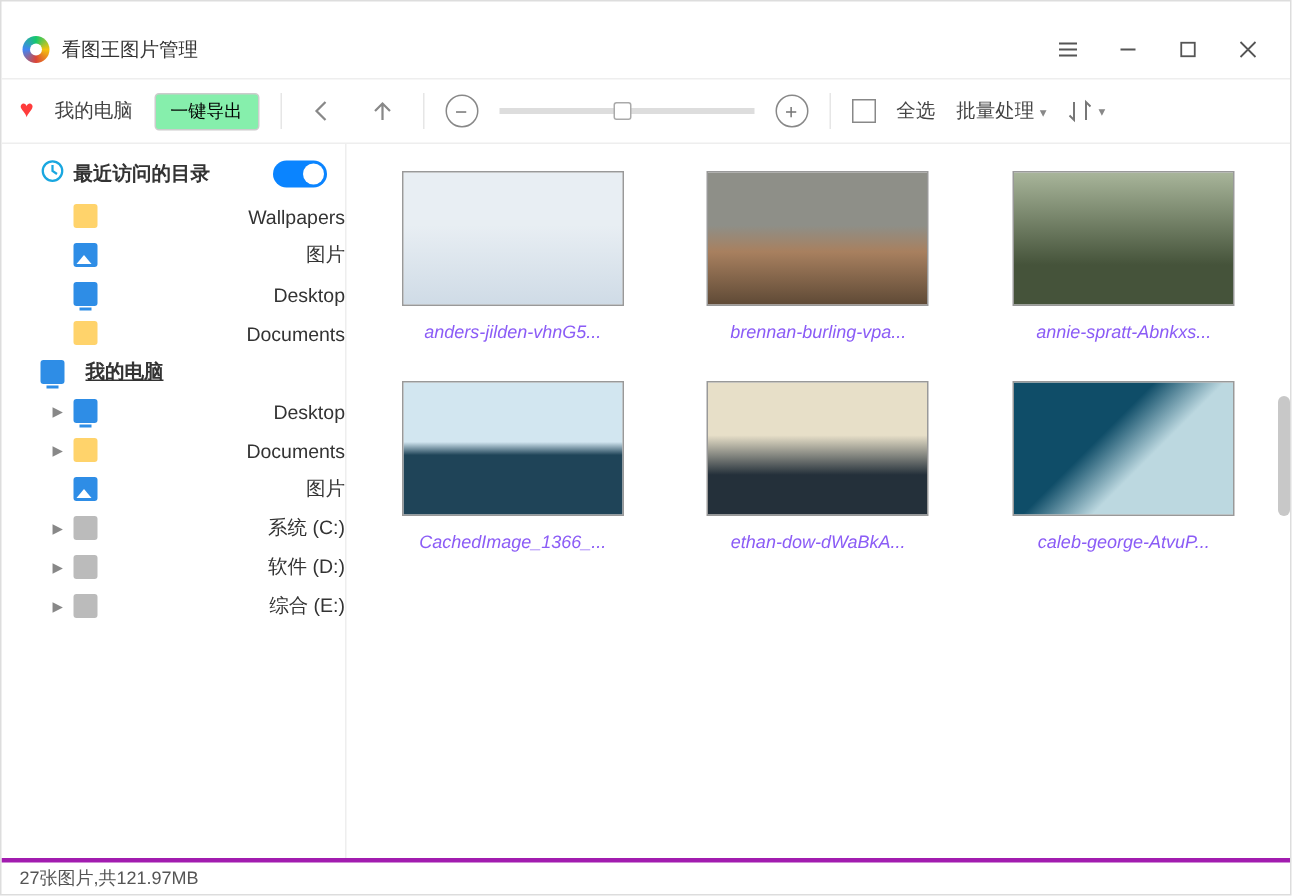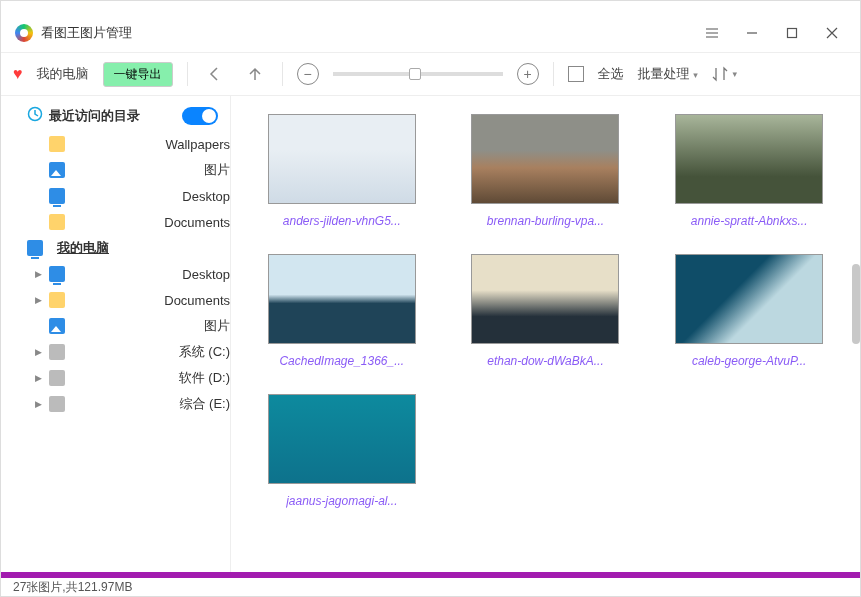--- a/index.html
+++ b/index.html
@@ -33,21 +33,21 @@
 .ficon.screen { background: #2e8de6; border-radius: 2px; position: relative; }
 .ficon.screen::after { content: ""; position: absolute; bottom: -3px; width: 8px; height: 2px; background: #2e8de6; left: 4px; }
 .ficon.disk { background: #bbb; border-radius: 2px; }
 .ficon.image { background: #2e8de6; border-radius: 2px; position: relative; }
 .ficon.image::after { content:""; position:absolute; left:2px; bottom:2px; border-left:5px solid transparent; border-right:5px solid transparent; border-bottom:6px solid #fff; }
 .content { flex: 1; overflow-y: auto; padding: 18px 24px 8px 24px; position: relative; }
 .grid { display: grid; grid-template-columns: repeat(3, 1fr); gap: 26px 30px; }
 .thumb-item { display: flex; flex-direction: column; align-items: center; gap: 10px; cursor: pointer; }
 .thumb-img { width: 148px; height: 90px; background: #ccc; border: 1px solid #999; }
 .thumb-label { font-size: 12px; color: #8b5cf6; max-width: 148px; white-space: nowrap; overflow: hidden; text-overflow: ellipsis; text-align: center; font-style: italic; }
-.statusbar { height: 24px; border-top: 6px solid #a21caf; font-size: 12px; color: #555; display: flex; align-items: center; padding: 0 12px; }
+.statusbar { height: 24px; border-top: 3px solid #a21caf; font-size: 12px; color: #555; display: flex; align-items: center; padding: 0 12px; }
 .vscroll { position: absolute; right: 0; top: 168px; width: 8px; height: 80px; background: #c8c8c8; border-radius: 4px; }
 
 
 .bg-clouds{background:linear-gradient(#e8eef3 40%,#cfdbe6);}
 .bg-forest{background:linear-gradient(180deg,#a8b59a,#45533a 70%);}
 .bg-canyon{background:linear-gradient(180deg,#8e8f88 40%,#a8805f 60%,#5f4a36);}
 .bg-lake{background:linear-gradient(180deg,#d2e6f0 45%,#1f4458 55%);}
 .bg-wave{background:linear-gradient(135deg,#0f4d68 40%,#bcd8e0 60%);}
 .bg-coast{background:linear-gradient(180deg,#e7dfc8 40%,#24303a 70%);}
 .bg-balloons{background:linear-gradient(#1aa1c9,#2fb6dc);}
@@ -209,24 +209,20 @@
           <div class="thumb-label">CachedImage_1366_...</div>
         </div>
         <div class="thumb-item">
           <div class="thumb-img bg-coast"></div>
           <div class="thumb-label">ethan-dow-dWaBkA...</div>
         </div>
         <div class="thumb-item">
           <div class="thumb-img bg-wave"></div>
           <div class="thumb-label">caleb-george-AtvuP...</div>
         </div>
-        <div class="thumb-item">
-          <div class="thumb-img bg-teal"></div>
-          <div class="thumb-label">jaanus-jagomagi-al...</div>
-        </div>
       </div>
     <div class="vscroll"></div>
   </div>
 </div>
 
 <div class="statusbar">
   <span>27张图片,共121.97MB</span>
 </div>
 
 </body></html>

